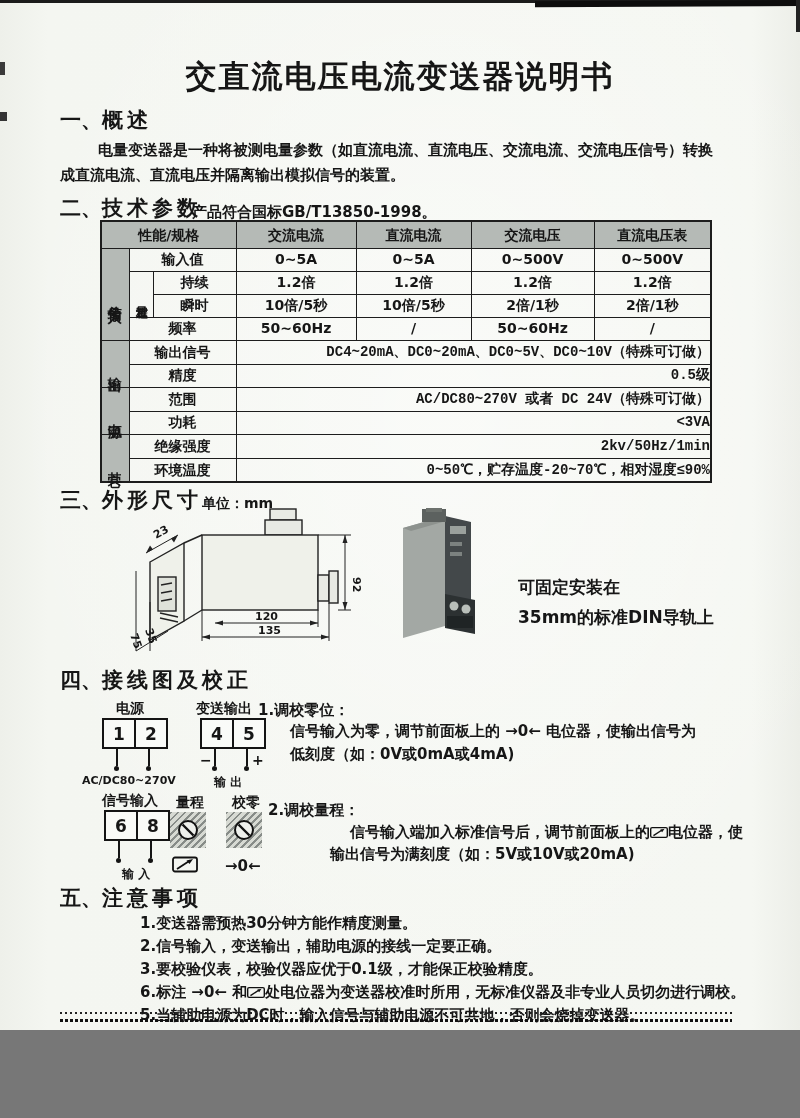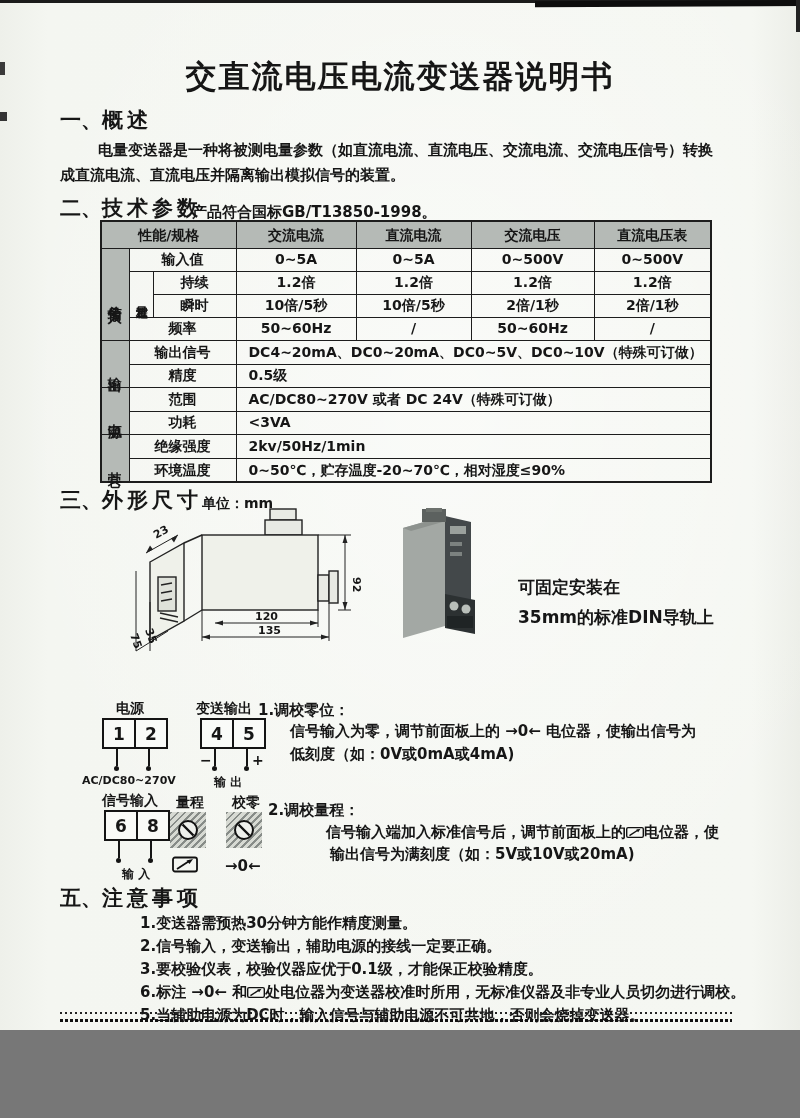--- a/index.html
+++ b/index.html
@@ -23,21 +23,21 @@
   .sec .sec-t{letter-spacing:4px;}
   .btext{font-size:15px;font-weight:bold;line-height:24px;}
   .small-b{font-size:14px;font-weight:bold;}
   
   table.spec{border-collapse:collapse;table-layout:fixed;width:610px;border:2px solid #1d1d1d;}
   table.spec td,table.spec th{border:1.5px solid #1d1d1d;font-size:14px;font-weight:bold;
     text-align:center;vertical-align:middle;padding:0;line-height:1.15;}
   table.spec .hd{background:#b5bab6;}
   table.spec .grp{background:#b5bab6;}
   .vtext{writing-mode:vertical-rl;text-orientation:upright;letter-spacing:1px;display:inline-block;}
-  table.spec td.lv{text-align:left;padding-left:12px;}
+  table.spec td.lv{text-align:right;padding-left:12px;font-family:Liberation Mono, monospace;}
   
   .tbox{display:flex;border:2px solid #141414;background:rgba(255,255,255,.45);}
   .tbox .cell{width:30px;height:27px;display:flex;align-items:center;justify-content:center;
     font-size:17px;font-weight:bold;border-right:2px solid #141414;}
   .tbox .cell:last-child{border-right:none;}
   .lead{width:2px;background:#141414;}
   .dot{width:5px;height:5px;border-radius:50%;background:#141414;}
   .pot{width:36px;height:36px;background:repeating-linear-gradient(135deg,#878c88 0 2px,#d7dad3 2px 5px);
     display:flex;align-items:center;justify-content:center;}
   .mark{font-size:14px;font-weight:bold;}
@@ -227,20 +227,23 @@
     <circle cx="59" cy="98" r="4.5" fill="#b9bfba"></circle>
     <circle cx="71" cy="101" r="4.5" fill="#b9bfba"></circle>
     <rect x="52" y="108" width="26" height="12" fill="#1f2425"></rect>
   </svg>
 
   <div class="abs" style="left:518px;top:572px;font-size:17px;font-weight:bold;line-height:30px;">
     <div>可固定安装在</div>
     <div>35mm的标准DIN导轨上</div>
   </div>
 
+  <div class="abs sec" style="left:60px;top:666px;">
+    <span>四、</span><span class="sec-t">接线图及校正</span>
+  </div>
 
   <div class="abs small-b" style="left:116px;top:700px;">电源</div>
   <div class="abs tbox" style="left:102px;top:718px;">
     <div class="cell">1</div>
     <div class="cell">2</div>
   </div>
   <div class="abs lead" style="left:116px;top:749px;height:17px;"></div>
   <div class="abs lead" style="left:148px;top:749px;height:17px;"></div>
   <div class="abs dot" style="left:114px;top:766px;"></div>
   <div class="abs dot" style="left:146px;top:766px;"></div>
@@ -292,21 +295,21 @@
   <div class="abs small-b" style="left:232px;top:794px;">校零</div>
   <div class="abs pot" style="left:226px;top:812px;">
     <svg width="28" height="28" viewBox="0 0 28 28">
         <circle cx="14" cy="14" r="9" fill="#eef0ec" stroke="#111" stroke-width="2"></circle>
         <line x1="8.5" y1="8.5" x2="19.5" y2="19.5" stroke="#111" stroke-width="2.4"></line>
       </svg>
   </div>
   <div class="abs mark" style="left:225px;top:857px;font-size:15px;">→0←</div>
 
   <div class="abs btext" style="left:268px;top:798px;font-size:15px;">2.调校量程：</div>
-  <div class="abs btext" style="left:326px;top:820px;white-space:nowrap;">
+  <div class="abs btext" style="left:350px;top:820px;white-space:nowrap;">
     <span>信号输入端加入标准信号后，调节前面板上的</span><svg class="rampicon" width="18" height="13" viewBox="0 0 26 17">
         <rect x="1" y="1.5" width="24" height="14" rx="2" fill="none" stroke="#111" stroke-width="2"></rect>
         <line x1="5" y1="13" x2="18" y2="4.5" stroke="#111" stroke-width="2"></line>
         <polygon points="21,3 14.5,4.5 17.5,8" fill="#111"></polygon>
       </svg><span>电位器，使</span>
   </div>
   <div class="abs btext" style="left:330px;top:842px;">输出信号为满刻度（如：5V或10V或20mA)</div>
 
   <div class="abs sec" style="left:60px;top:884px;">
     <span>五、</span><span class="sec-t">注意事项</span>

